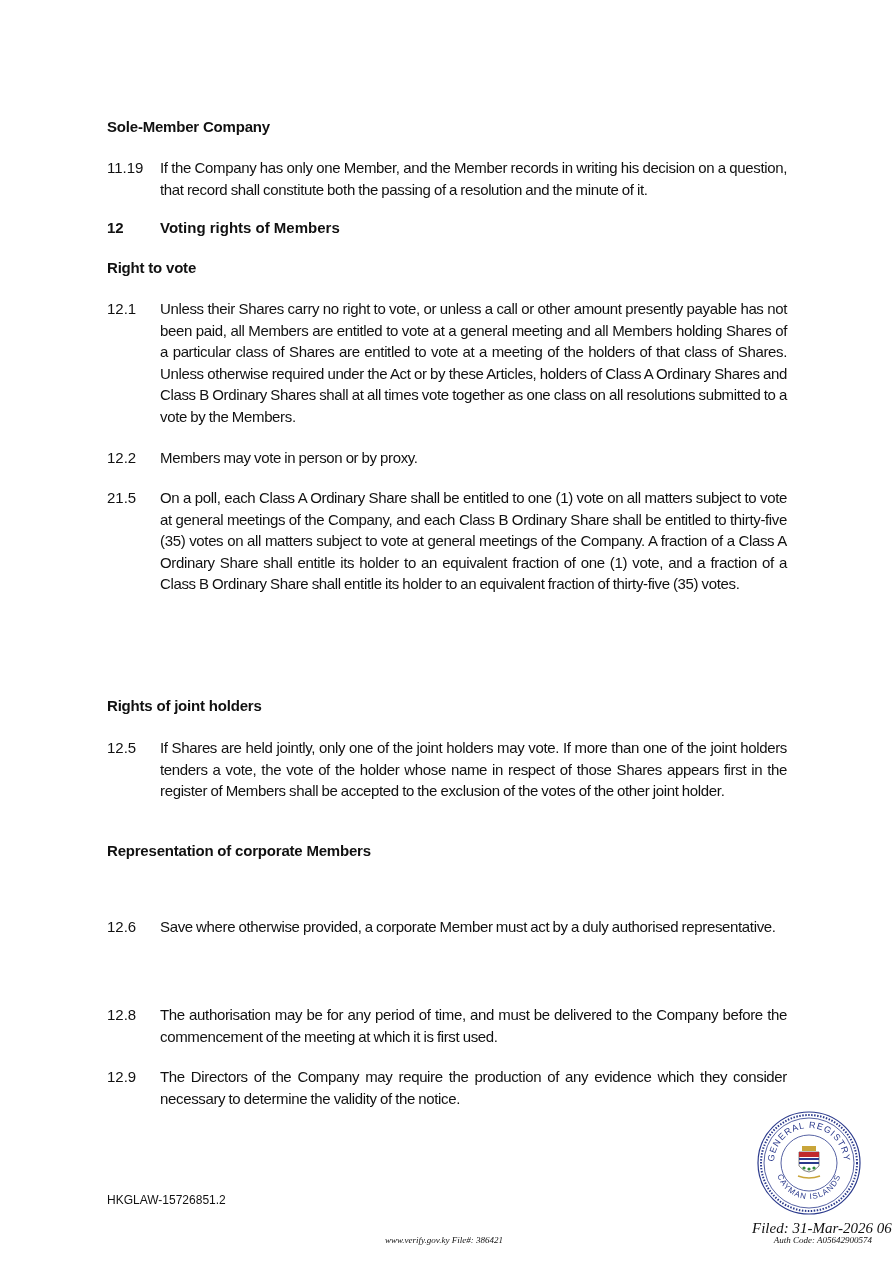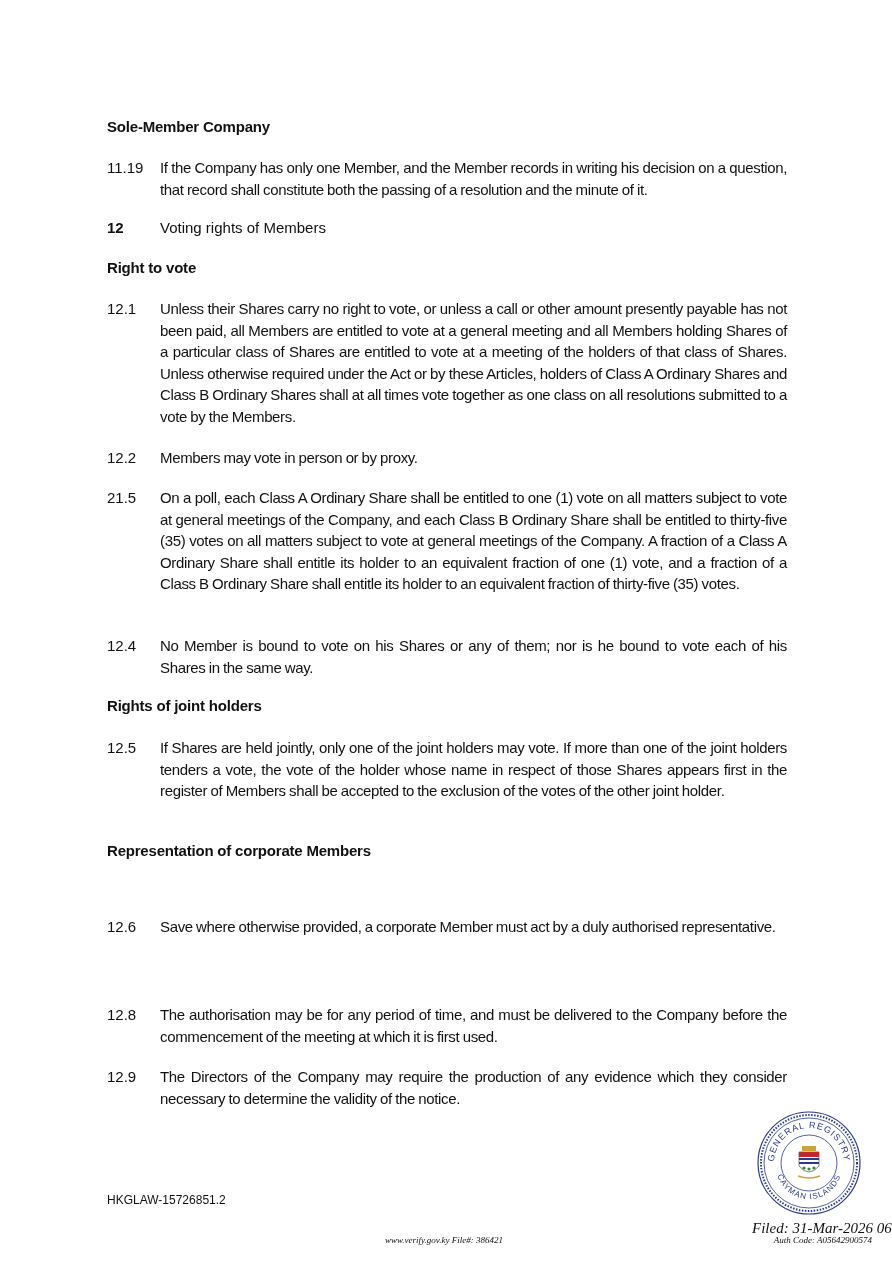--- a/index.html
+++ b/index.html
@@ -6,21 +6,21 @@
     body {
       width: 892px; height: 1263px; position: relative; overflow: hidden;
       font-family: "Liberation Sans", sans-serif; color: #111111;
     }
     .page { position: absolute; left: 0; top: 0; width: 892px; height: 1263px; }
     .heading {
       position: absolute; left: 107px; font-weight: bold; font-size: 15px;
       letter-spacing: -0.2px; white-space: nowrap;
     }
     .sec-num { position: absolute; left: 107px; font-weight: bold; font-size: 15px; text-align: center; }
-    .sec-title { position: absolute; left: 160px; font-weight: normal; font-size: 15px; white-space: nowrap; }
+    .sec-title { position: absolute; left: 160px; font-weight: bold; font-size: 15px; white-space: nowrap; }
     .clause { position: absolute; left: 107px; width: 680px; }
     .clause .num {
       position: absolute; left: 0; top: 0; font-size: 15px; line-height: 21.6px;
     }
     .clause .text {
       margin-left: 53px; width: 627px; font-size: 15px; line-height: 21.6px;
       text-align: justify; letter-spacing: -0.35px; word-spacing: -0.5px;
     }
     .footer-id { position: absolute; left: 107px; top: 1193px; font-size: 12px; }
     .verify {
@@ -62,24 +62,20 @@
   <div class="clause" style="top:447px">
     <span class="num">12.2</span>
     <div class="text">Members may vote in person or by proxy.</div>
   </div>
 
   <div class="clause" style="top:487px">
     <span class="num">21.5</span>
     <div class="text">On a poll, each Class A Ordinary Share shall be entitled to one (1) vote on all matters subject to vote at general meetings of the Company, and each Class B Ordinary Share shall be entitled to thirty-five (35) votes on all matters subject to vote at general meetings of the Company. A fraction of a Class A Ordinary Share shall entitle its holder to an equivalent fraction of one (1) vote, and a fraction of a Class B Ordinary Share shall entitle its holder to an equivalent fraction of thirty-five (35) votes.</div>
   </div>
 
-  <div class="clause" style="top:635px">
-    <span class="num">12.4</span>
-    <div class="text">No Member is bound to vote on his Shares or any of them; nor is he bound to vote each of his Shares in the same way.</div>
-  </div>
 
   <div class="heading" style="top:697px">Rights of joint holders</div>
 
   <div class="clause" style="top:737px">
     <span class="num">12.5</span>
     <div class="text">If Shares are held jointly, only one of the joint holders may vote. If more than one of the joint holders tenders a vote, the vote of the holder whose name in respect of those Shares appears first in the register of Members shall be accepted to the exclusion of the votes of the other joint holder.</div>
   </div>
 
   <div class="heading" style="top:842px">Representation of corporate Members</div>
 

